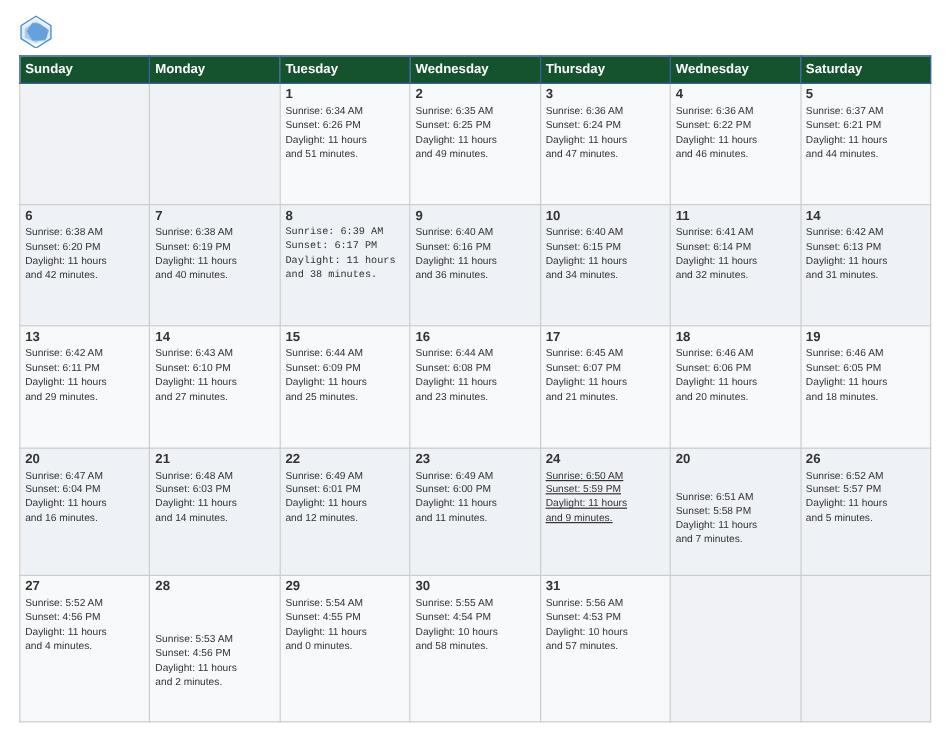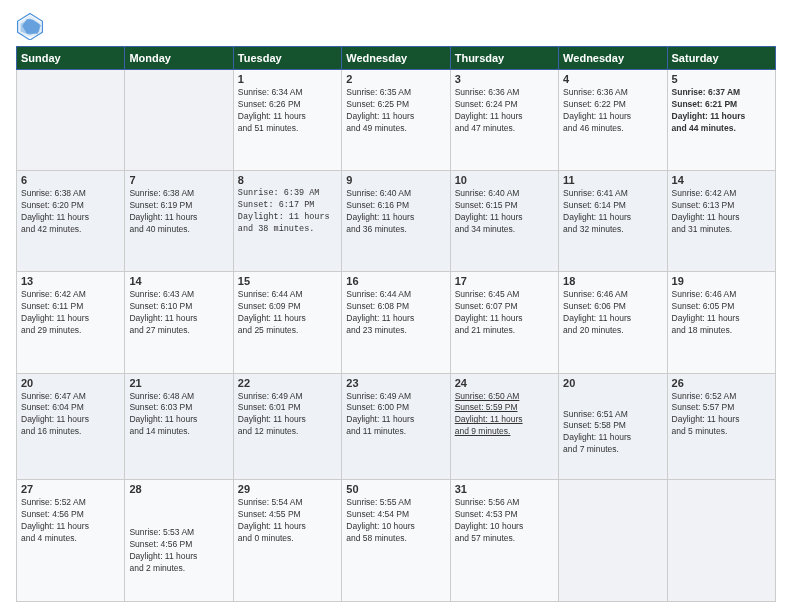--- a/index.html
+++ b/index.html
@@ -161,21 +161,21 @@
           </td>
           <td>
             <span class="day-num">4</span>
             <div class="day-info" style="white-space: pre-line;">Sunrise: 6:36 AM
 Sunset: 6:22 PM
 Daylight: 11 hours
 and 46 minutes.</div>
           </td>
           <td>
             <span class="day-num">5</span>
-            <div class="day-info" style="white-space: pre-line; font-weight: bold;">Sunrise: 6:37 AM
+            <div class="day-info" style="white-space: pre-line;">Sunrise: 6:37 AM
 Sunset: 6:21 PM
 Daylight: 11 hours
 and 44 minutes.</div>
           </td>
         </tr>
         <tr>
           <td>
             <span class="day-num">6</span>
             <div class="day-info" style="white-space: pre-line;">Sunrise: 6:38 AM
 Sunset: 6:20 PM
@@ -343,21 +343,21 @@
 and 2 minutes.</div>
           </td>
           <td>
             <span class="day-num">29</span>
             <div class="day-info" style="white-space: pre-line;">Sunrise: 5:54 AM
 Sunset: 4:55 PM
 Daylight: 11 hours
 and 0 minutes.</div>
           </td>
           <td>
-            <span class="day-num">50</span>
+            <span class="day-num">30</span>
             <div class="day-info" style="white-space: pre-line;">Sunrise: 5:55 AM
 Sunset: 4:54 PM
 Daylight: 10 hours
 and 58 minutes.</div>
           </td>
           <td>
             <span class="day-num">31</span>
             <div class="day-info" style="white-space: pre-line;">Sunrise: 5:56 AM
 Sunset: 4:53 PM
 Daylight: 10 hours

